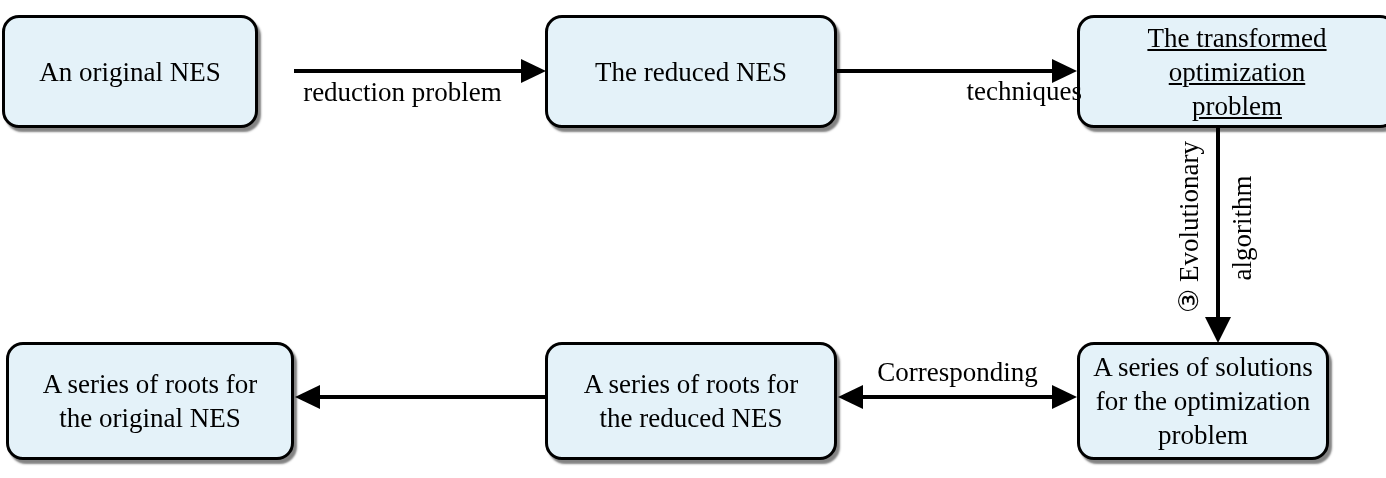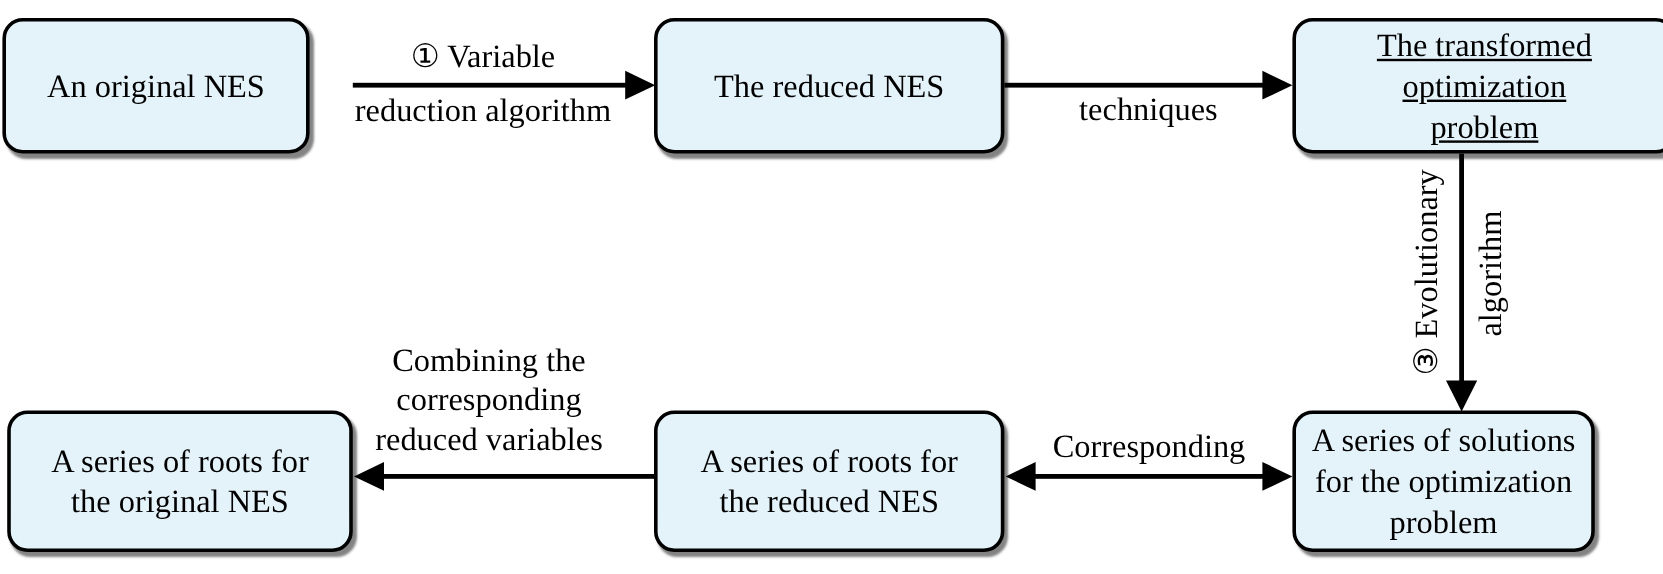--- a/index.html
+++ b/index.html
@@ -77,36 +77,32 @@
 the reduced NES</span>
   </div>
 
   <div class="node" style="left:6px; top:342px; width:288px; height:118px;">
     <span class="node-label">A series of roots for
 the original NES</span>
   </div>
 
   <div class="hline" style="left:294px; top:69px; width:229px;"></div>
   <div class="ah ah-right" style="left:521px; top:59px;"></div>
-  <div class="elabel" style="left:280px; top:31px; width:245px;">① Variable</div>
-  <div class="elabel" style="left:280px; top:76px; width:245px;">reduction algorithm</div>
+  <div class="elabel" style="left:280px; top:76px; width:245px;">reduction problem</div>
 
   <div class="hline" style="left:837px; top:69px; width:217px;"></div>
   <div class="ah ah-right" style="left:1052px; top:59px;"></div>
-  <div class="elabel" style="left:832px; top:75px; width:250px;">techniques</div>
+  <div class="elabel" style="left:832px; top:75px; width:250px;text-align:right;">techniques</div>
 
   <div class="vline" style="left:1216px; top:128px; height:192px;"></div>
   <div class="ah ah-down" style="left:1205px; top:317px;"></div>
   <div class="elabel rot" style="left:1189px; top:227px;">③ Evolutionary</div>
   <div class="elabel rot" style="left:1242px; top:228px;">algorithm</div>
 
   <div class="hline" style="left:858px; top:395px; width:198px;"></div>
   <div class="ah ah-left" style="left:838px; top:385px;"></div>
   <div class="ah ah-right" style="left:1052px; top:385px;"></div>
   <div class="elabel" style="left:835px; top:356px; width:245px;">Corresponding</div>
 
   <div class="hline" style="left:317px; top:395px; width:228px;"></div>
   <div class="ah ah-left" style="left:295px; top:385px;"></div>
-  <div class="elabel" style="left:285px; top:284px; width:245px;">Combining the
-corresponding
-reduced variables</div>
 
 </div>
 
 </body></html>

